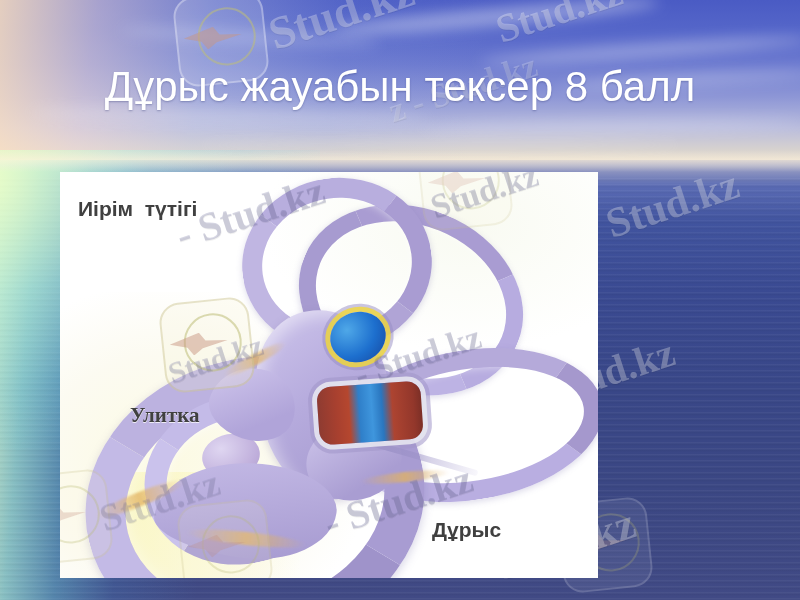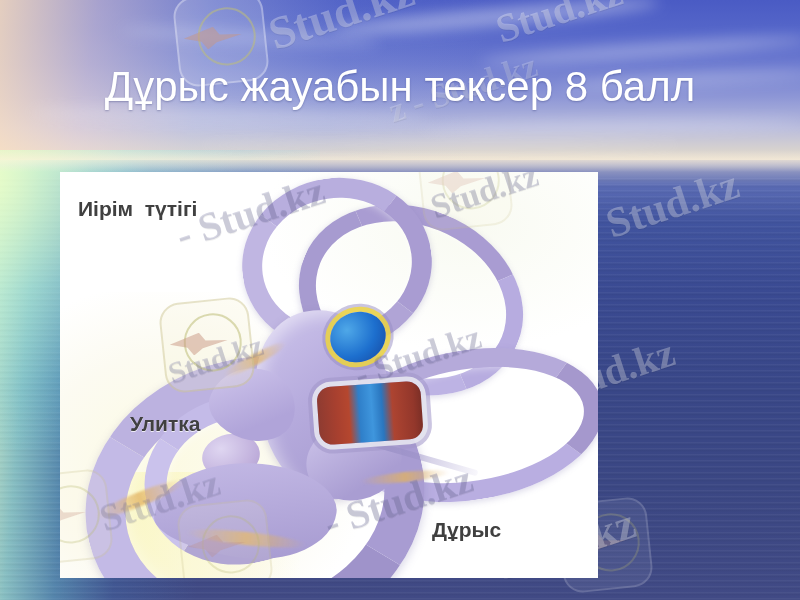--- a/index.html
+++ b/index.html
@@ -339,21 +339,21 @@
     color: #404040;
     font-family: "Liberation Sans", sans-serif;
     font-size: 21px;
     font-weight: 600;
     line-height: 25px;
     white-space: pre;
     text-shadow: 0 1px 0 rgba(255,255,255,0.75);
     z-index: 8;
   }
   .lbl-iirim { left: 18px;  top: 24px; }
-  .lbl-ulitka{ left: 70px;  top: 239px; }
+  .lbl-ulitka{ left: 70px;  top: 231px; font-family: Liberation Serif, serif; }
   .lbl-dogaly{ left: 372px; top: 295px; text-align: center; }
 
   
   .panel-wm { position: absolute; inset: 0; overflow: hidden; z-index: 9; pointer-events: none; }
   .panel-wm .wm-text { color: rgba(96,96,145,0.26); }
 </style>
 </head>
 <body>
 
 <div id="slide">

